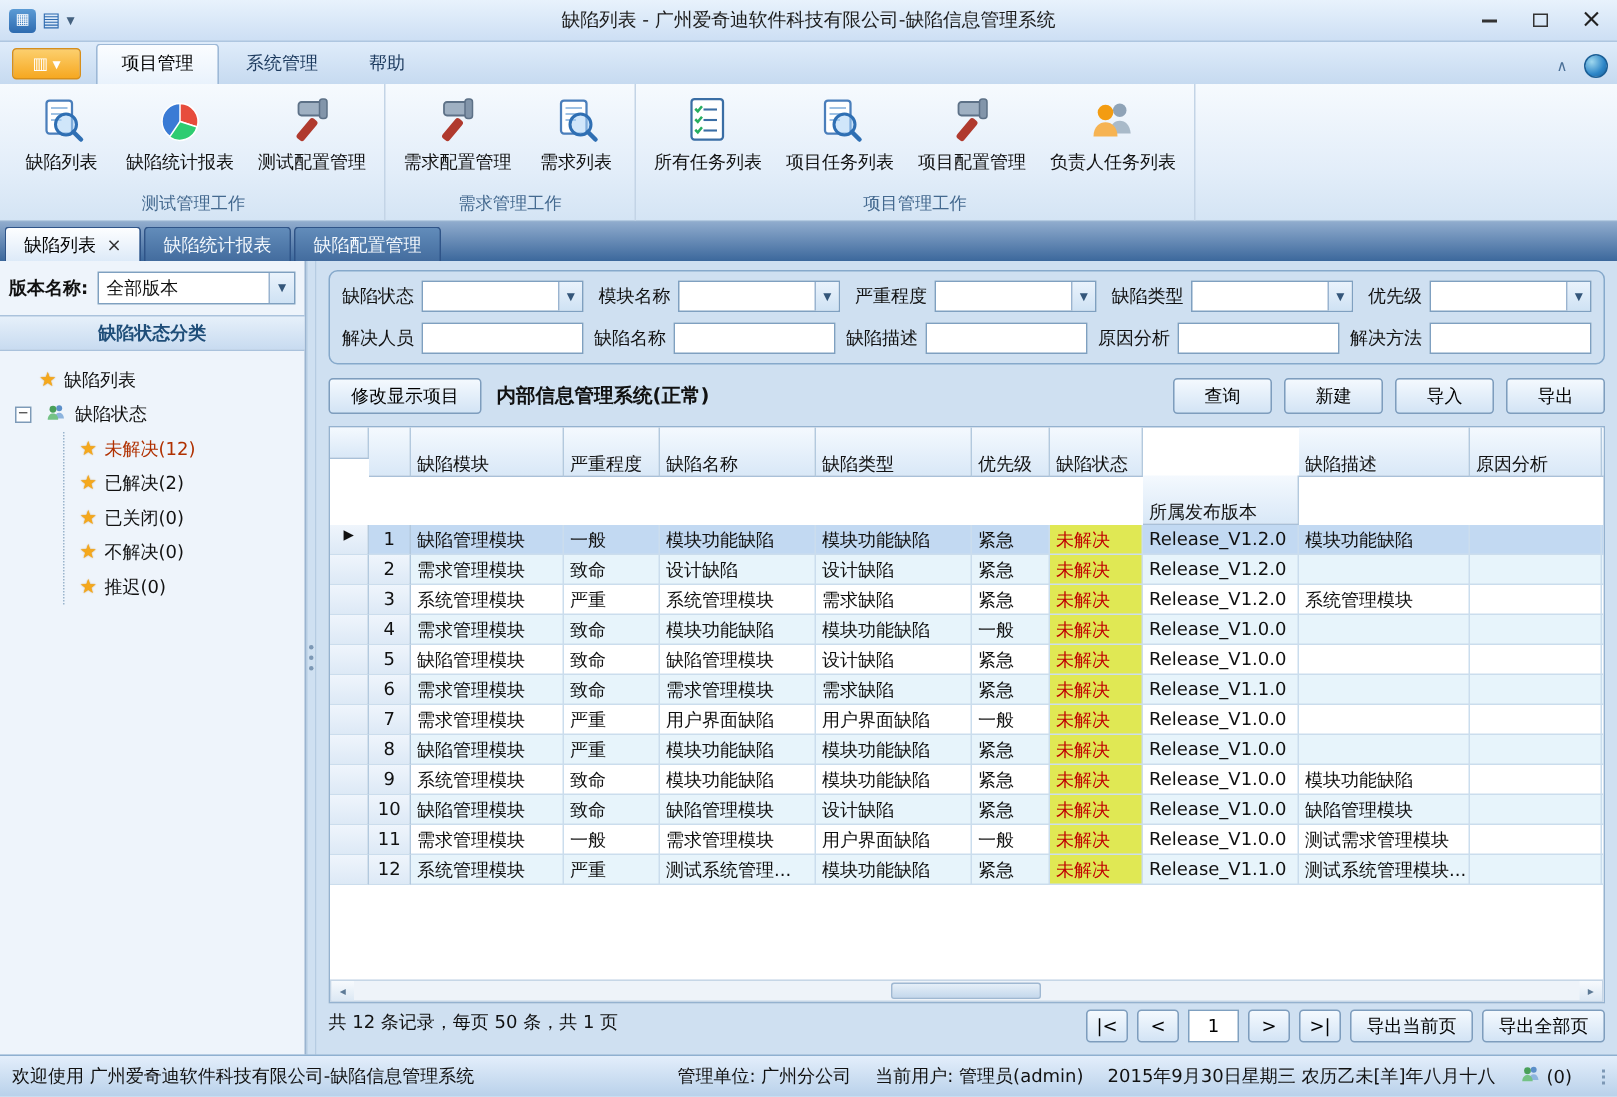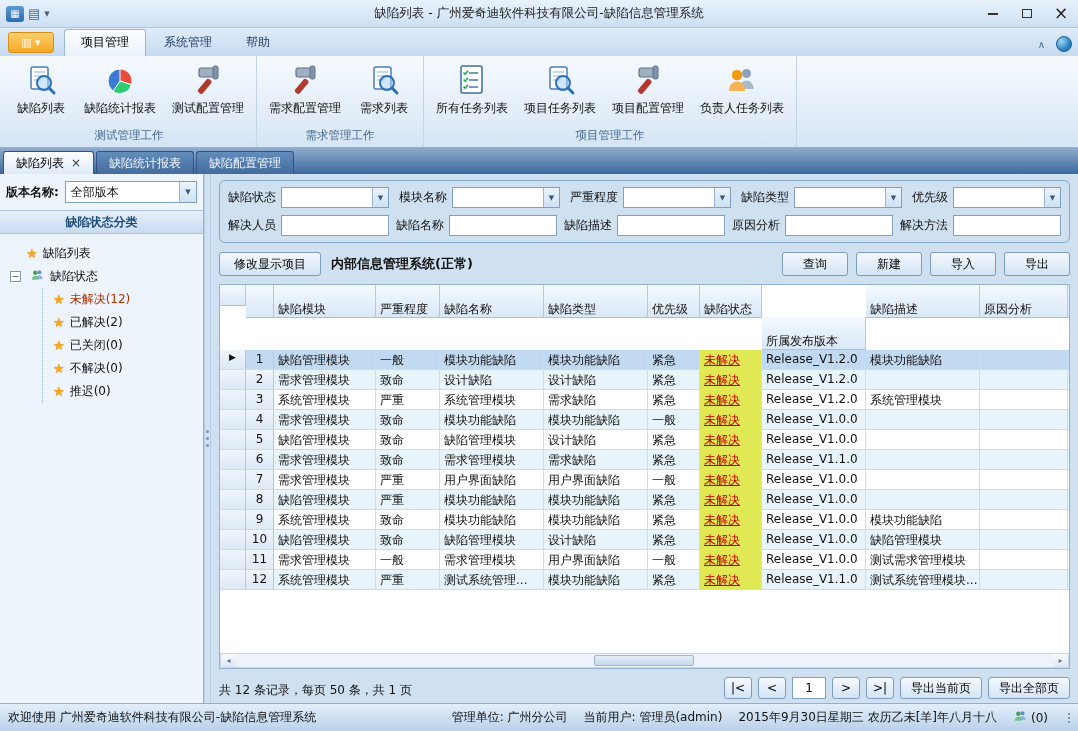--- a/index.html
+++ b/index.html
@@ -109,33 +109,33 @@
   .grow { display:flex; width:max-content; }
   .gc { height:20px; padding:2px 4px; border-right:1px solid #cbdded; border-bottom:1px solid #cbdded;
         white-space:nowrap; overflow:hidden; background:#fff; flex:0 0 auto; }
   .gbody .grow:nth-child(even) .gc { background:#e7f4fb; }
   .gc.ind, .gh.ind { width:26px; text-align:center; padding:2px 0; }
   .gc.num, .gh.num { width:28px; text-align:center; }
   .gc.ind, .gc.num { background:linear-gradient(#eff5fc,#dde9f6); border-right:1px solid #b3c9de; }
   .gbody .grow:nth-child(even) .gc.ind, .gbody .grow:nth-child(even) .gc.num { background:linear-gradient(#eff5fc,#dde9f6); }
   .grow.sel .gc { background:#c2d9f2; }
   .grow.sel .gc.ind { background:linear-gradient(#eff5fc,#dde9f6); font-size:9px; }
-  .gc.status { background:#e0e854 !important; color:#c00000;text-decoration:underline; }
+  .gc.status { background:#e0e854 !important; color:#c00000; }
 
   
   .hscroll { height:15px; flex:0 0 auto; background:#eef3f9; border:1px solid #c6d6e6; margin-top:2px;
              display:flex; align-items:center; position:relative; }
   .harrow { width:15px; height:100%; display:flex; align-items:center; justify-content:center;
             font-size:8px; color:#5d7a96; background:linear-gradient(#f7fafd,#dce8f4); }
   .harrow.right { margin-left:auto; }
   .hthumb { position:absolute; left:44%; width:100px; top:1px; bottom:1px;
             background:linear-gradient(#e6eff8,#c4d8ec); border:1px solid #9fb8d2; border-radius:2px; }
 
   
-  .pager { height:30px; display:flex; align-items:flex-end; gap:6px; padding-top:4px; flex:0 0 auto; }
+  .pager { height:30px; display:flex; align-items:flex-start; gap:6px; padding-top:4px; flex:0 0 auto; }
   .psummary { white-space:nowrap; }
   .pright { margin-left:auto; display:flex; align-items:center; gap:6px; }
   .pbtn { width:28px; height:22px; padding:0; }
   .pinput { width:34px; height:22px; border:1px solid #7fa0c0; text-align:center; font:inherit; background:#fff; }
   .pexport { height:22px; padding:0 10px; }
 
   
   .statusbar { height:28px; background:linear-gradient(#e3eefb,#b9d1ea); border-top:1px solid #8fb0d0;
                display:flex; align-items:center; padding:0 8px; gap:16px; flex:0 0 auto; }
   .sright { margin-left:auto; display:flex; align-items:center; gap:16px; }

